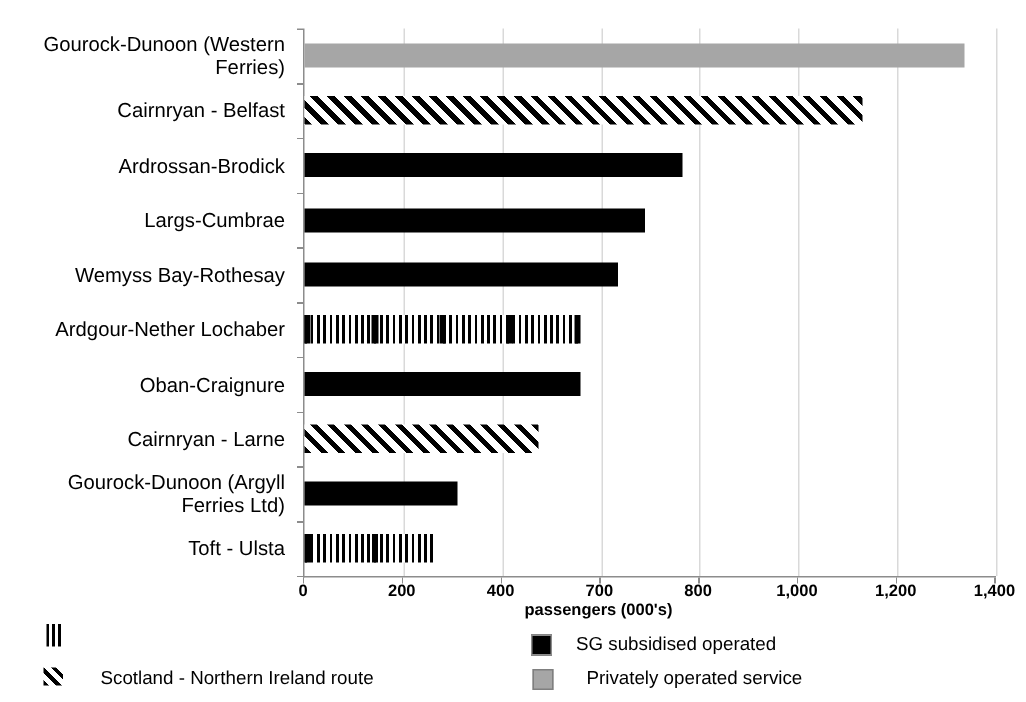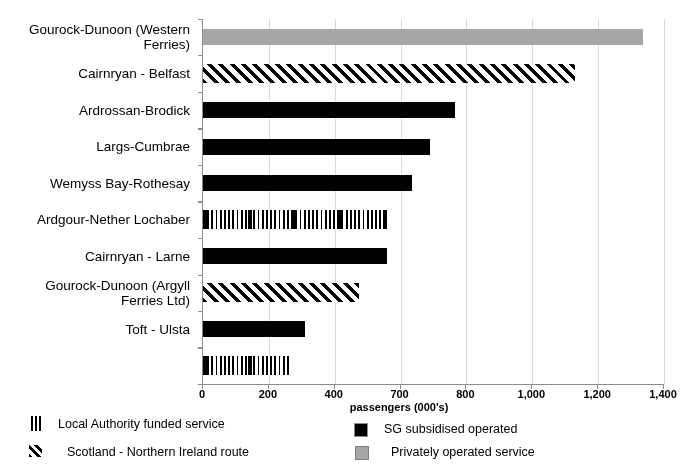--- a/index.html
+++ b/index.html
@@ -96,20 +96,23 @@
     <div class="ylabel">
         <span>Largs-Cumbrae</span>
       </div>
     <div class="ylabel">
         <span>Wemyss Bay-Rothesay</span>
       </div>
     <div class="ylabel">
         <span>Ardgour-Nether Lochaber</span>
       </div>
     <div class="ylabel">
+        <span>Oban-Craignure</span>
+      </div>
+    <div class="ylabel">
         <span>Cairnryan - Larne</span>
       </div>
     <div class="ylabel">
         <span>Gourock-Dunoon (Argyll
 Ferries Ltd)</span>
       </div>
     <div class="ylabel">
         <span>Toft - Ulsta</span>
       </div>
   </div>
@@ -167,21 +170,20 @@
     <span class="xtick" style="left: 42.8571%;">700</span>
     <span class="xtick" style="left: 57.1429%;">800</span>
     <span class="xtick" style="left: 71.4286%;">1,000</span>
     <span class="xtick" style="left: 85.7143%;">1,200</span>
     <span class="xtick" style="left: 100%;">1,400</span>
   </div>
 
   <div id="xaxis-title">passengers (000's)</div>
 
   <div class="sw" id="sw-la"></div>
-  <span class="leg-label" id="leg-la">Local Authority funded service</span>
 
   <div class="sw" id="sw-ni"></div>
   <span class="leg-label" id="leg-ni">Scotland - Northern Ireland route</span>
 
   <div class="sw" id="sw-sg"></div>
   <span class="leg-label" id="leg-sg">SG subsidised operated</span>
 
   <div class="sw" id="sw-priv"></div>
   <span class="leg-label" id="leg-priv">Privately operated service</span>
 

